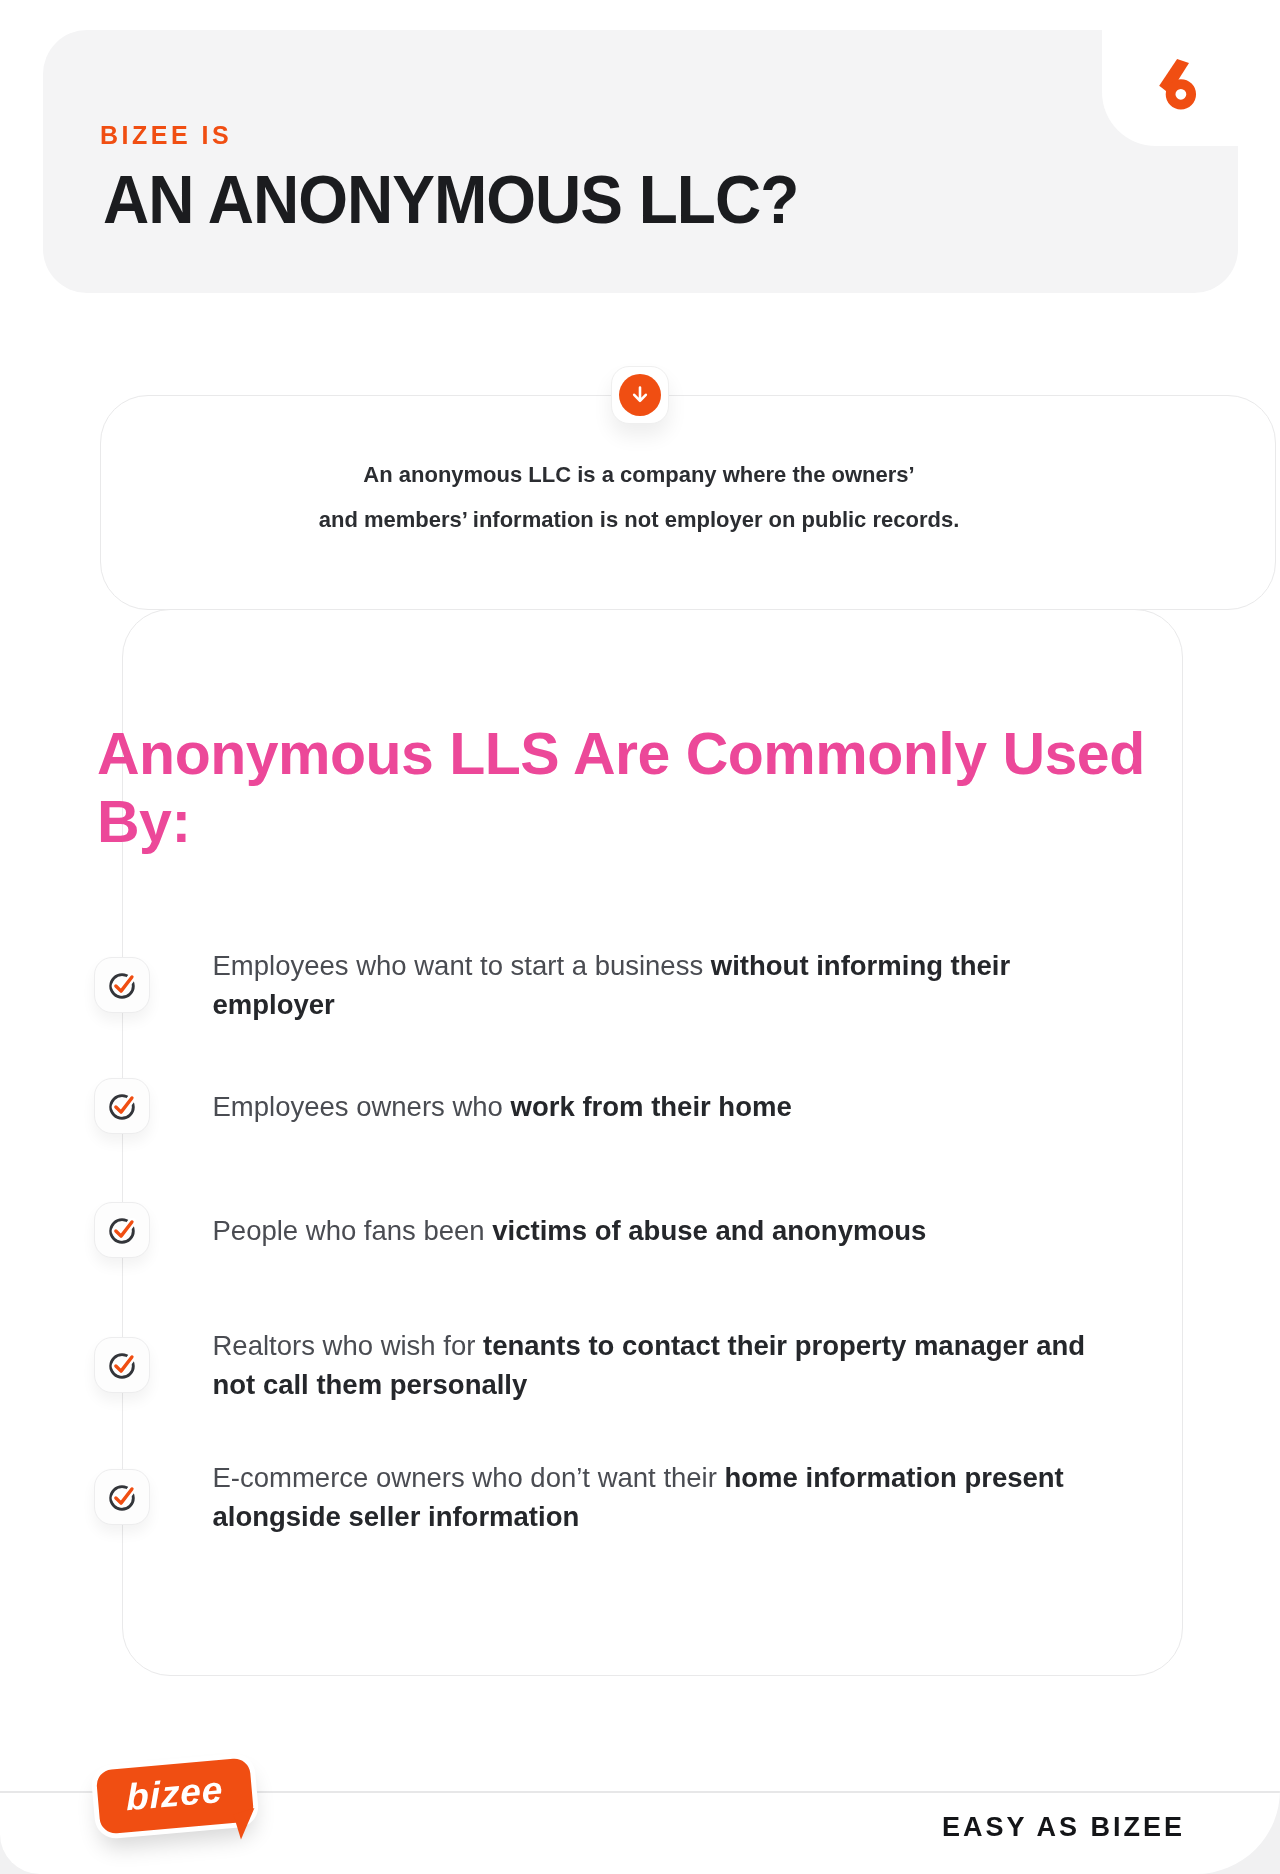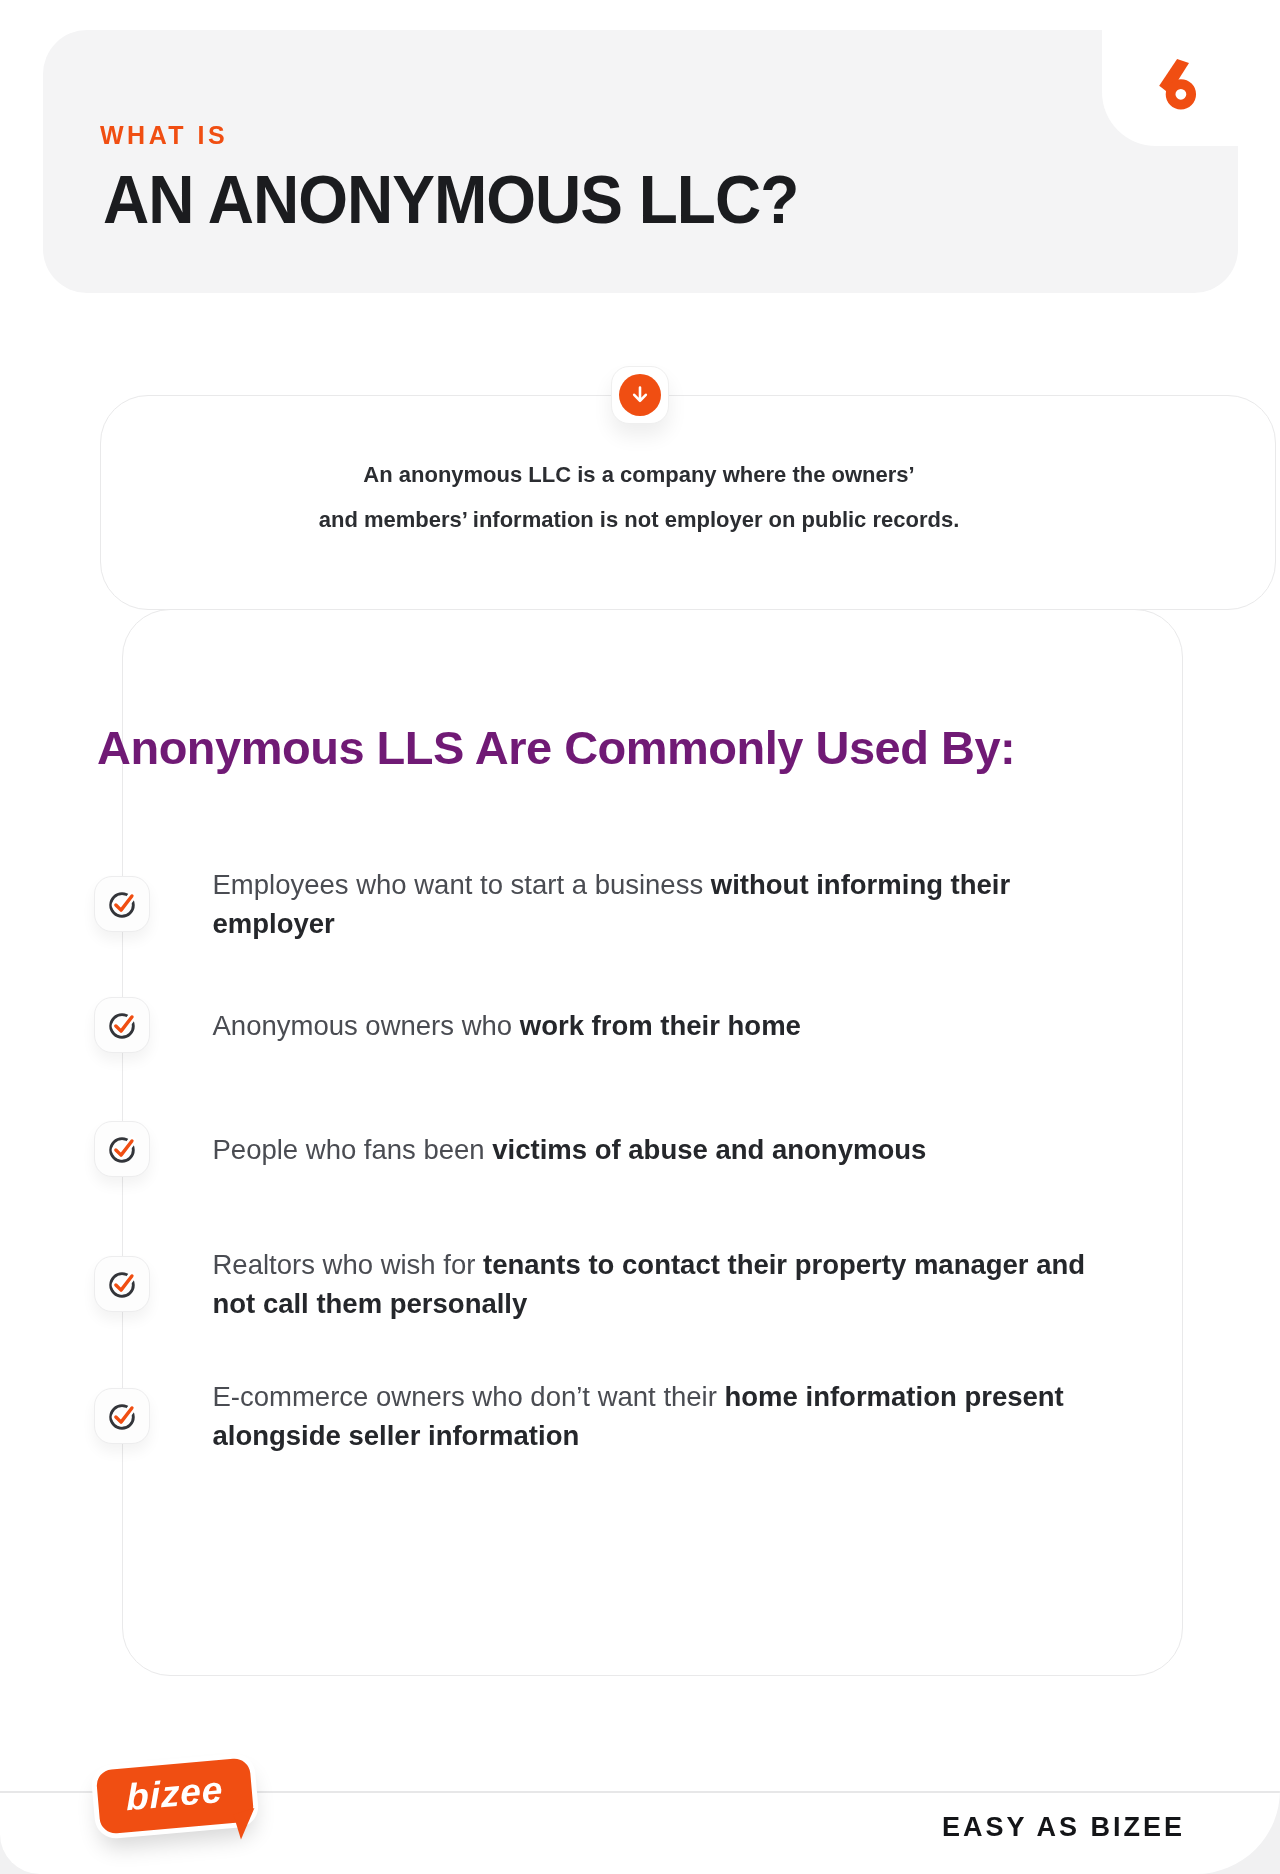--- a/index.html
+++ b/index.html
@@ -64,21 +64,21 @@
     display:flex;align-items:center;justify-content:center;
   }
 
   
   .bigbox{
     position:absolute;left:122px;top:609px;width:1061px;height:1067px;
     background:#fff;border:1.5px solid var(--border);border-radius:48px;
   }
   .section-heading{
     margin:110px 0 0 -26px;
-    font-size:47px;font-weight:800;letter-spacing:-0.5px;color:#701a75;
+    font-size:59px;font-weight:800;letter-spacing:-0.5px;color:#ec4899;
   }
   .rows{margin-top:90px;}
   .row{display:flex;align-items:center;margin-bottom:54px;}
   .rows .row:nth-of-type(2),.rows .row:nth-of-type(3){margin-bottom:68px;}
   .tile{
     flex:0 0 56px;width:56px;height:56px;margin-left:-29.5px;
     background:#FDFDFD;border:1px solid #EDEDEE;border-radius:18px;
     box-shadow:0 8px 14px rgba(0,0,0,.05);
     display:flex;align-items:center;justify-content:center;
   }
@@ -110,21 +110,21 @@
     position:absolute;right:95px;top:1812px;
     font-size:27px;font-weight:800;letter-spacing:3px;color:#141518;
   }
 </style>
 </head>
 <body>
 
 <div class="page">
 
   <div class="header">
-    <div class="eyebrow">WHAT IS</div>
+    <div class="eyebrow">BIZEE IS</div>
     <div class="main-title">AN ANONYMOUS LLC?</div>
     <div class="header-notch">
       <svg class="b-logo" viewBox="0 0 40 48">
         <path d="M21 1 L32 4.5 L14 33 L4.5 25.5 Z" fill="#F04E12"></path>
         <circle cx="24.5" cy="33.5" r="9.5" fill="none" stroke="#F04E12" stroke-width="9"></circle>
       </svg>
     </div>
   </div>
 
   <div class="callout">
@@ -157,21 +157,21 @@
       </div>
 
       <div class="row">
         <div class="tile">
           <svg width="34" height="34" viewBox="0 0 36 36">
             <circle cx="18" cy="19" r="12" fill="none" stroke="#33353A" stroke-width="3"></circle>
             <path d="M11.5 19 L17 24.5 L28.5 9.5" fill="none" stroke="#FFFFFF" stroke-width="9" stroke-linecap="round" stroke-linejoin="round"></path>
             <path d="M11.5 19 L17 24.5 L28.5 9.5" fill="none" stroke="#F04E12" stroke-width="3.6" stroke-linecap="round" stroke-linejoin="round"></path>
           </svg>
         </div>
-        <p class="item-text"><span>Anonymous owners who </span><strong>work from their home</strong></p>
+        <p class="item-text"><span>Employees owners who </span><strong>work from their home</strong></p>
       </div>
 
       <div class="row">
         <div class="tile">
           <svg width="34" height="34" viewBox="0 0 36 36">
             <circle cx="18" cy="19" r="12" fill="none" stroke="#33353A" stroke-width="3"></circle>
             <path d="M11.5 19 L17 24.5 L28.5 9.5" fill="none" stroke="#FFFFFF" stroke-width="9" stroke-linecap="round" stroke-linejoin="round"></path>
             <path d="M11.5 19 L17 24.5 L28.5 9.5" fill="none" stroke="#F04E12" stroke-width="3.6" stroke-linecap="round" stroke-linejoin="round"></path>
           </svg>
         </div>

